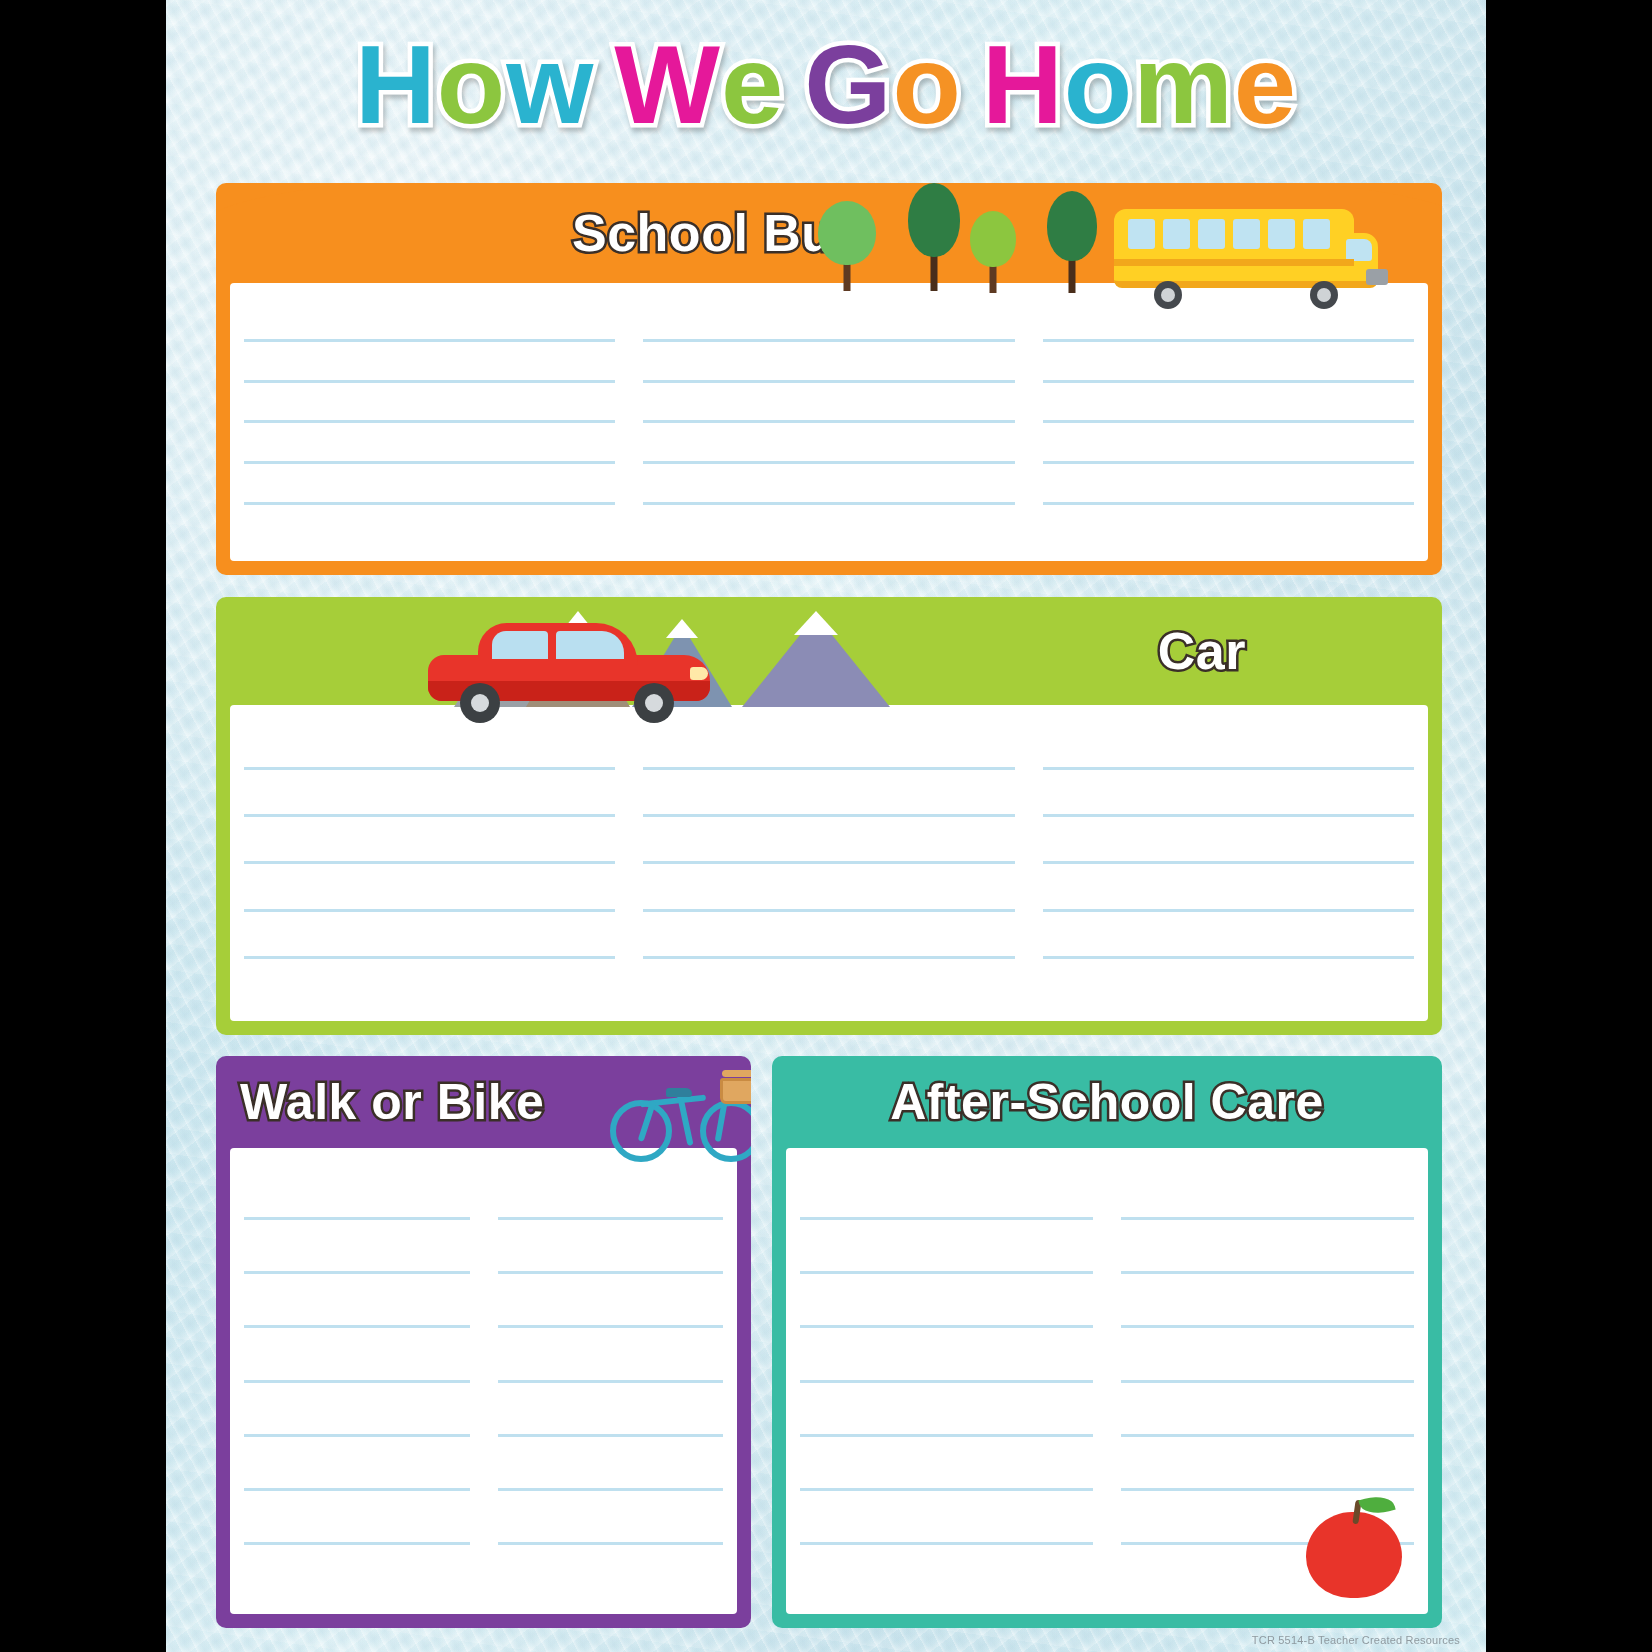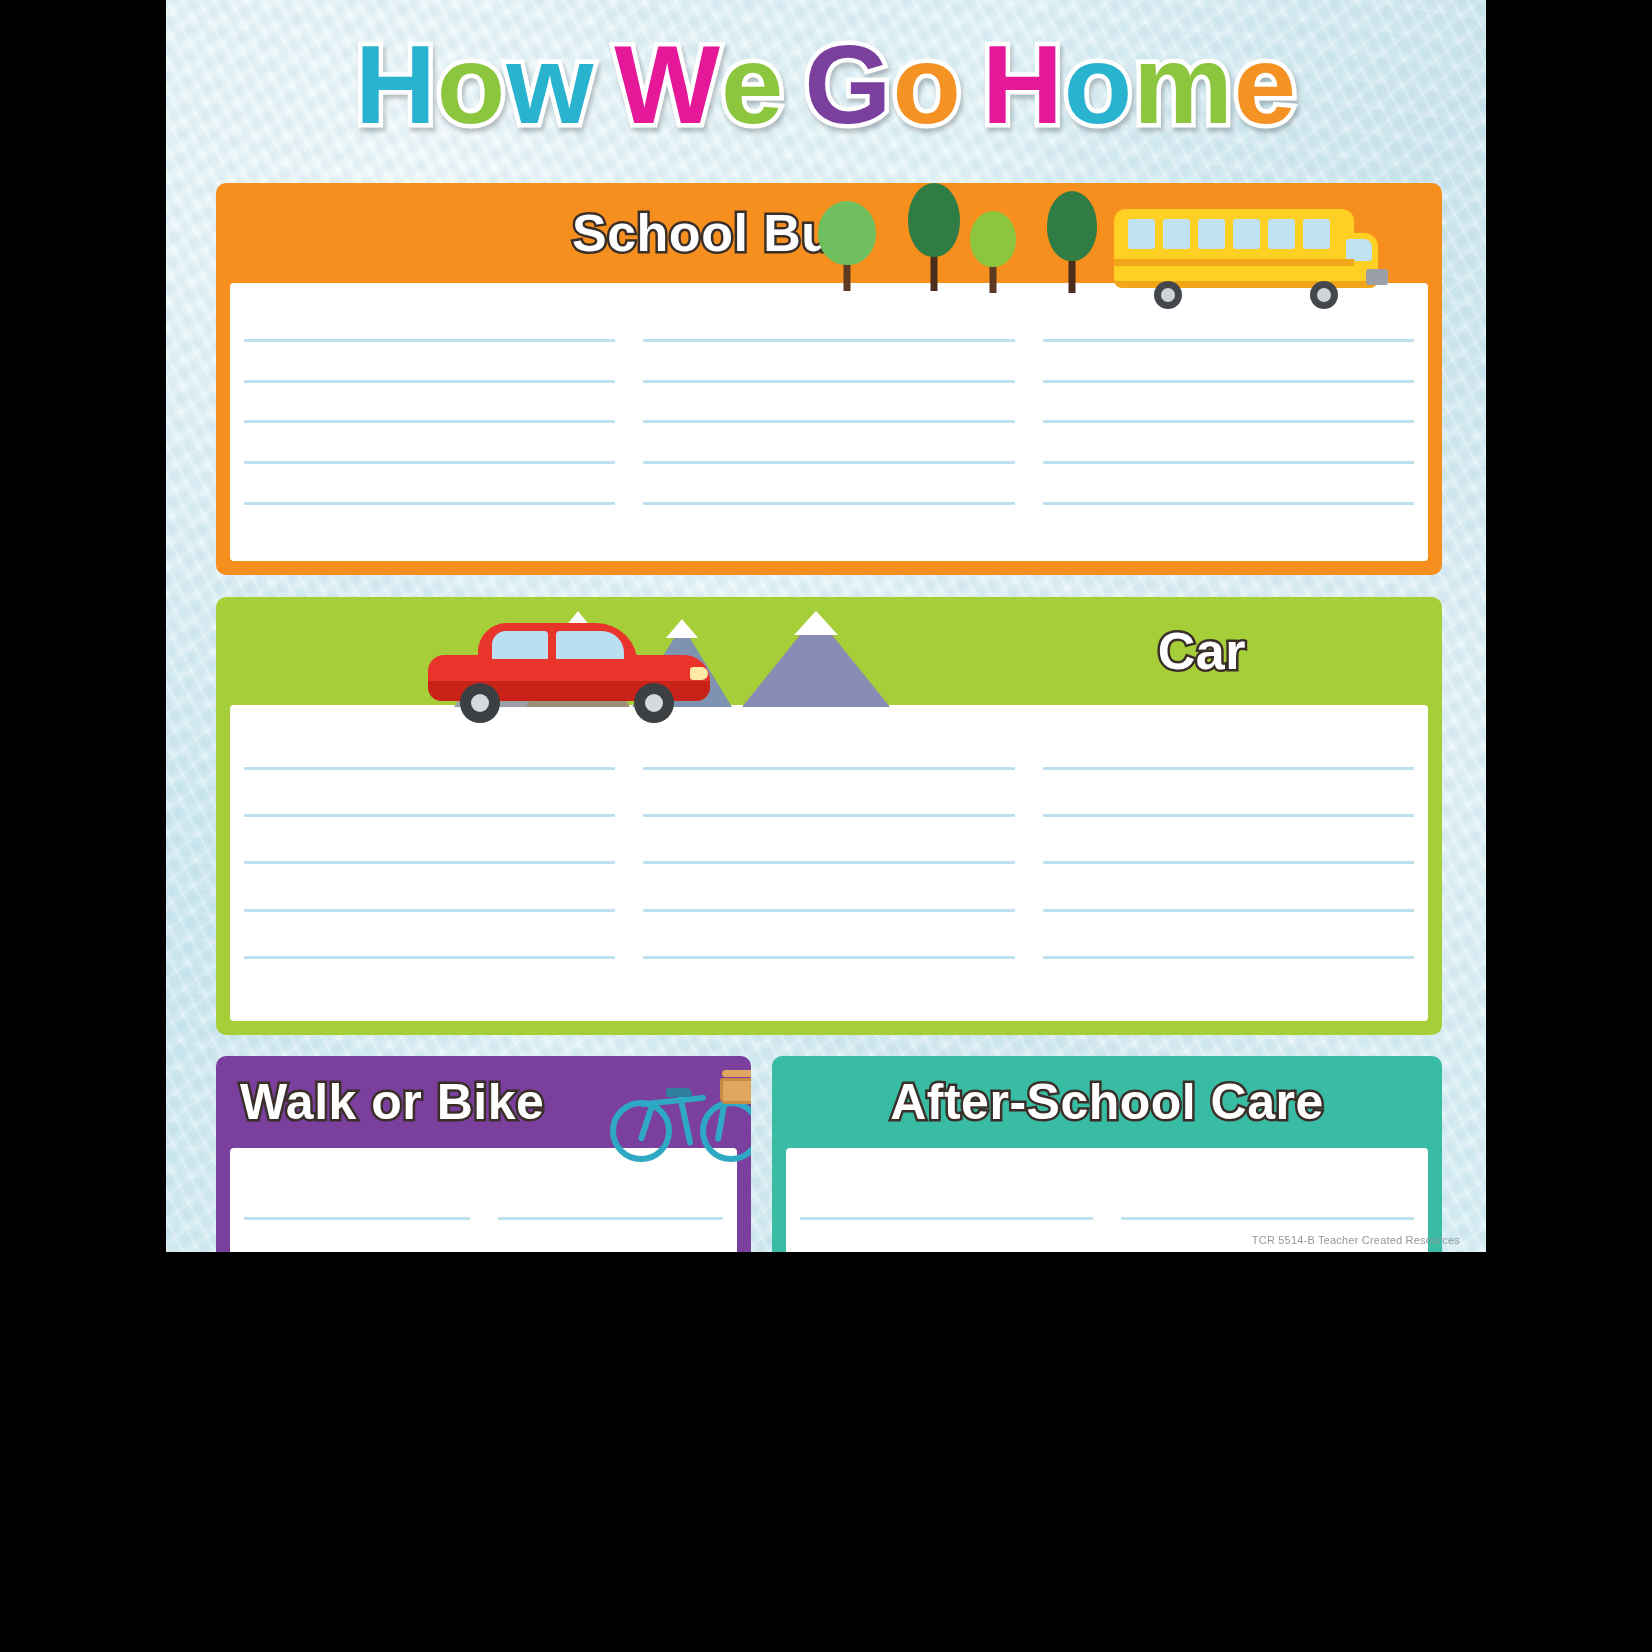--- a/index.html
+++ b/index.html
@@ -12,21 +12,21 @@
     height: 1652px;
     overflow: hidden;
     font-family: "Liberation Sans", sans-serif;
   }
 
   #poster {
     position: absolute;
     left: 166px;
     top: 0px;
     width: 1320px;
-    height: 1252px;
+    height: 1652px;
     background:
       radial-gradient(ellipse at 20% 15%, rgba(255,255,255,0.75) 0%, rgba(255,255,255,0) 45%),
       radial-gradient(ellipse at 80% 60%, rgba(255,255,255,0.55) 0%, rgba(255,255,255,0) 40%),
       linear-gradient(115deg, #d9eef4 0%, #cfe9f1 25%, #e2f3f7 45%, #cfe7ef 70%, #daf0f5 100%);
     box-sizing: border-box;
     overflow: hidden;
   }
   
   #poster::before {
     content: "";

